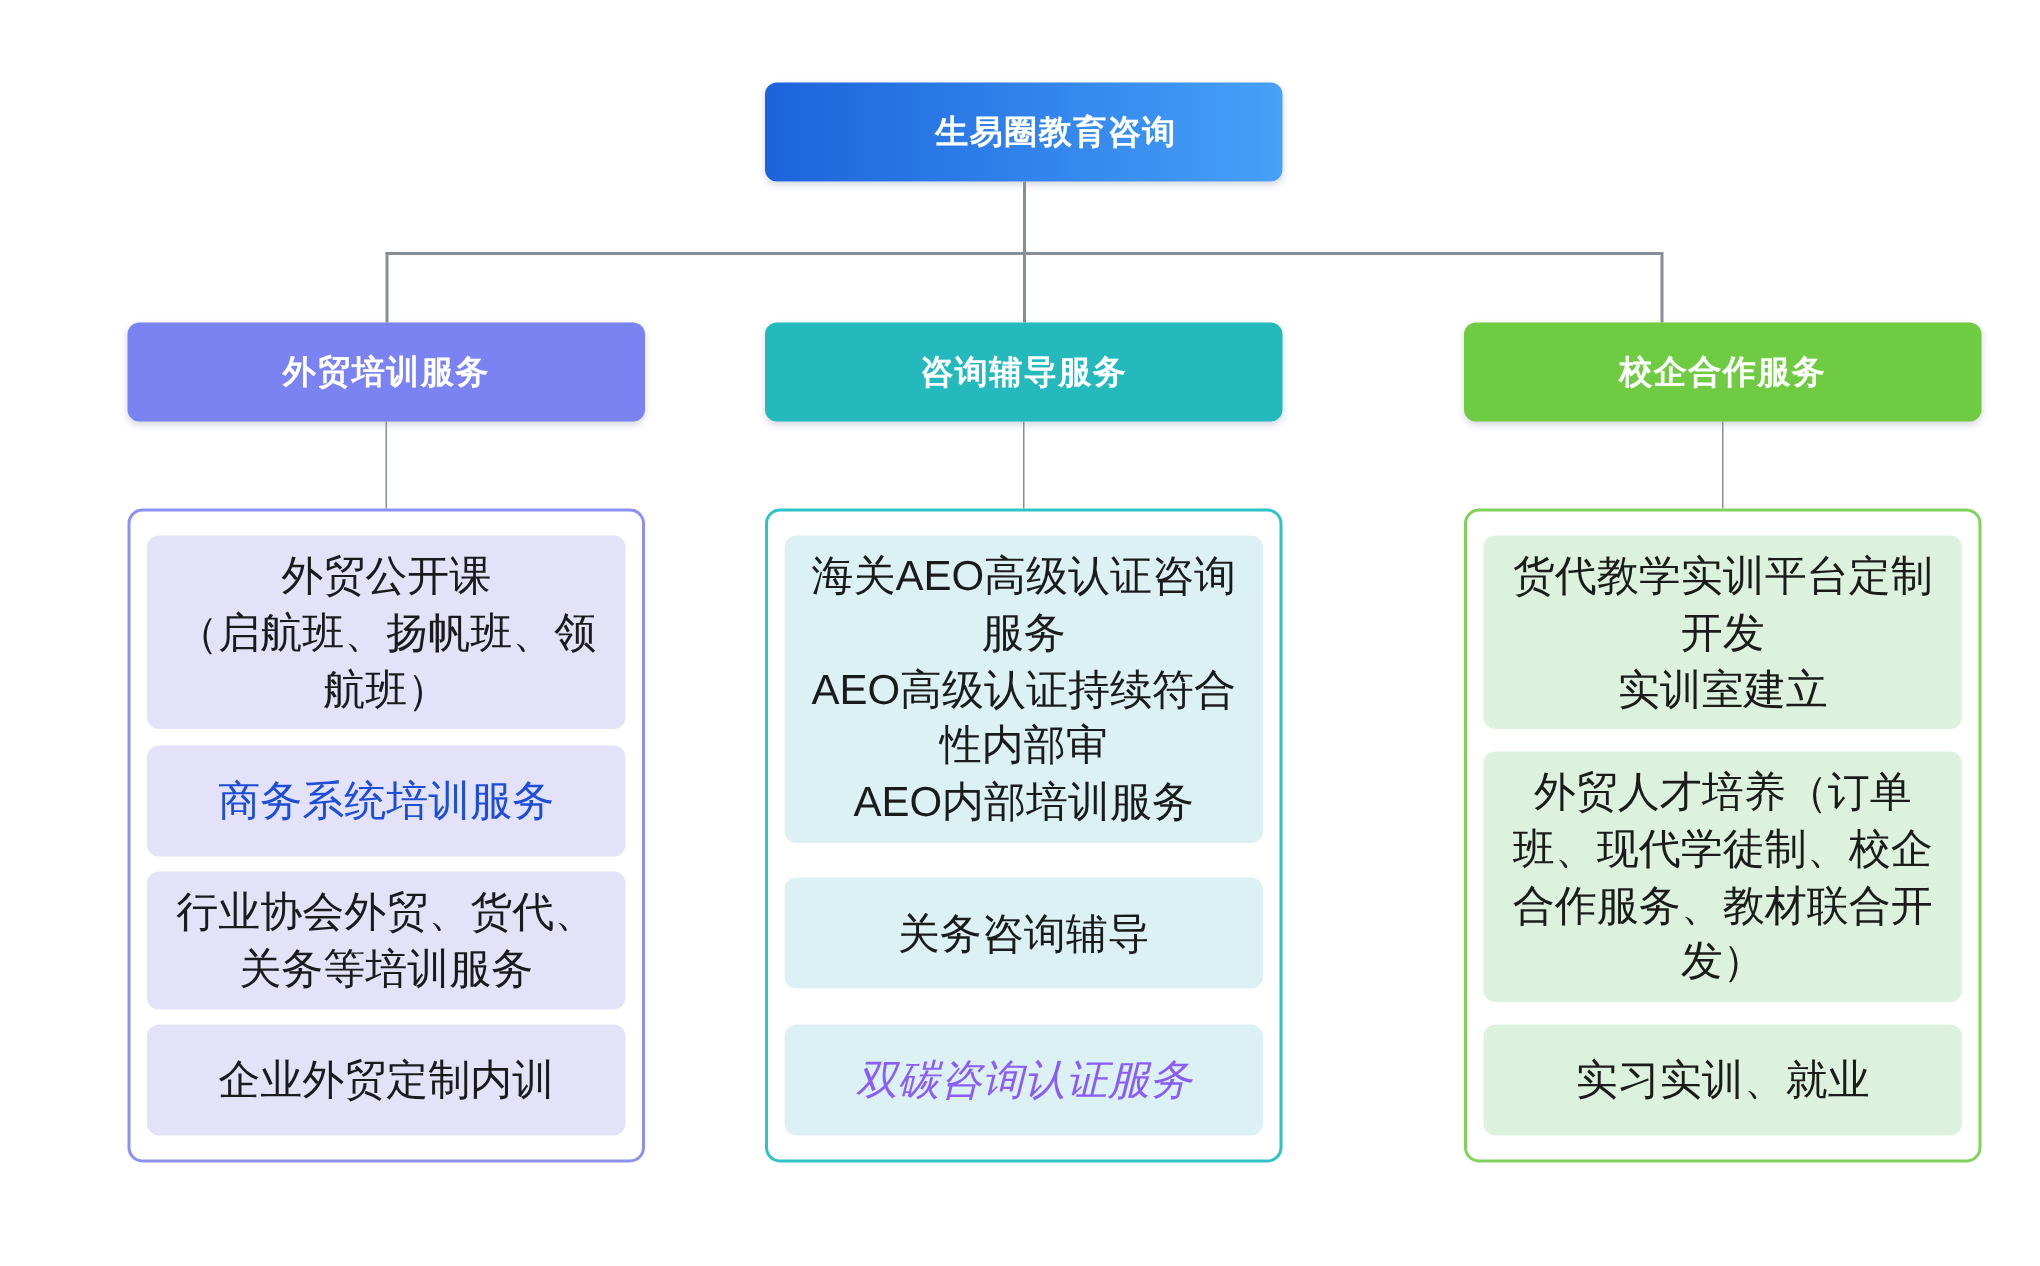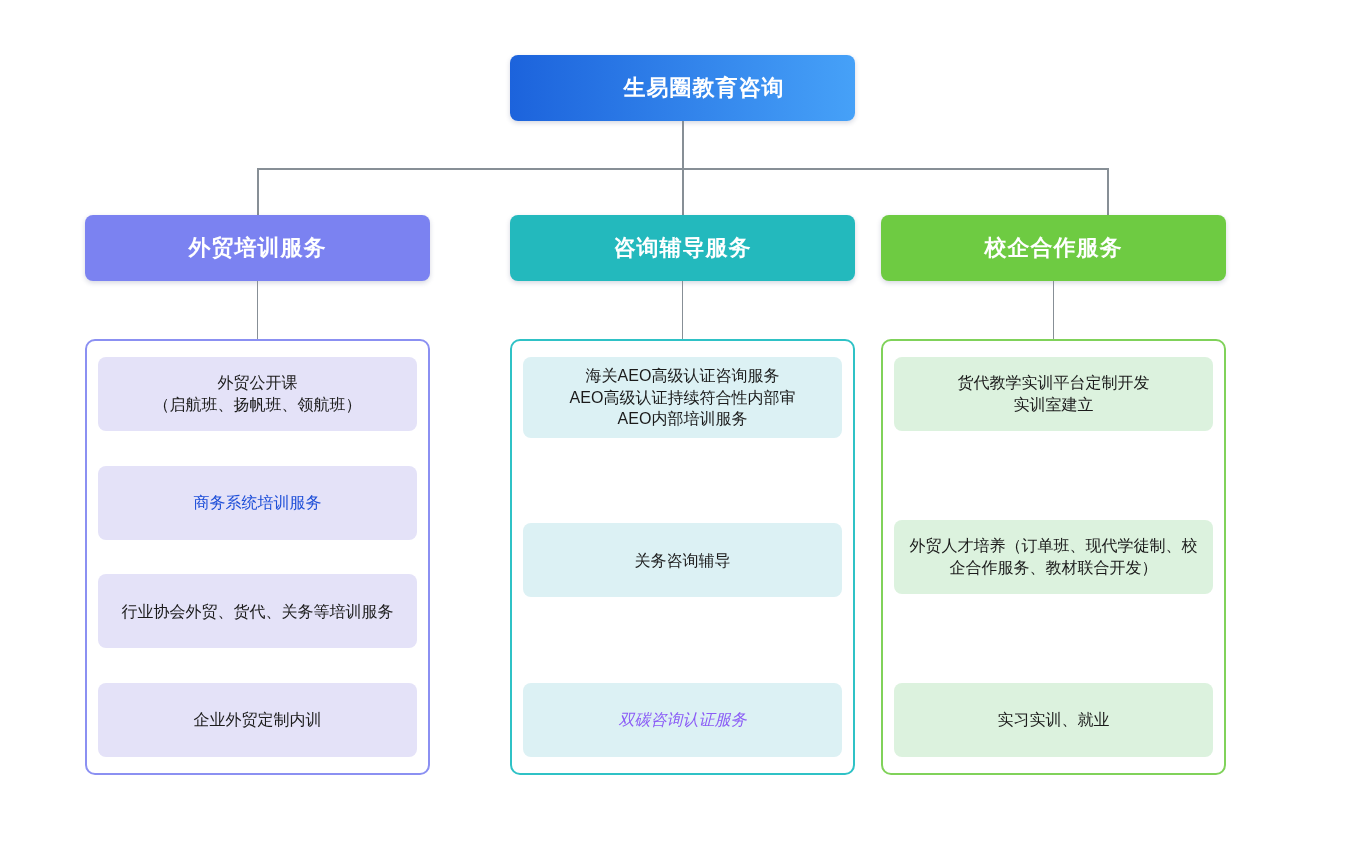--- a/index.html
+++ b/index.html
@@ -68,21 +68,21 @@
     display: flex;
     flex-direction: column;
     justify-content: space-between;
   }
   .service-item {
     box-sizing: border-box;
     min-height: 74px;
     border-radius: 8px;
     background: var(--bg);
     color: #1b1b1b;
-    font-size: 16px;
+    font-size: 28px;
     line-height: 1.35;
     display: flex;
     align-items: center;
     justify-content: center;
     text-align: center;
     padding: 8px 8px;
     white-space: pre-line;
   }
 </style>
 </head>
@@ -121,21 +121,21 @@
     <div class="branch-connector" style="background: rgb(135, 143, 150);"></div>
     <div class="branch-body">
       <div class="service-item" style="color: rgb(27, 27, 27);">海关AEO高级认证咨询服务
 AEO高级认证持续符合性内部审
 AEO内部培训服务</div>
       <div class="service-item" style="color: rgb(27, 27, 27);">关务咨询辅导</div>
       <div class="service-item" style="color: #8b5cf6; font-style: italic;">双碳咨询认证服务</div>
     </div>
   </div>
 
-  <div class="branch" style="left: 881px; --head: #6ecb42; --border: #80d25a; --bg: #dcf2de;">
+  <div class="branch" style="left: 976px; --head: #6ecb42; --border: #80d25a; --bg: #dcf2de;">
     <div class="node branch-header">
       <span>校企合作服务</span>
     </div>
     <div class="branch-connector" style="background: rgb(135, 143, 150);"></div>
     <div class="branch-body">
       <div class="service-item" style="color: rgb(27, 27, 27);">货代教学实训平台定制开发
 实训室建立</div>
       <div class="service-item" style="color: rgb(27, 27, 27);">外贸人才培养（订单班、现代学徒制、校企合作服务、教材联合开发）</div>
       <div class="service-item" style="color: rgb(27, 27, 27);">实习实训、就业</div>
     </div>

